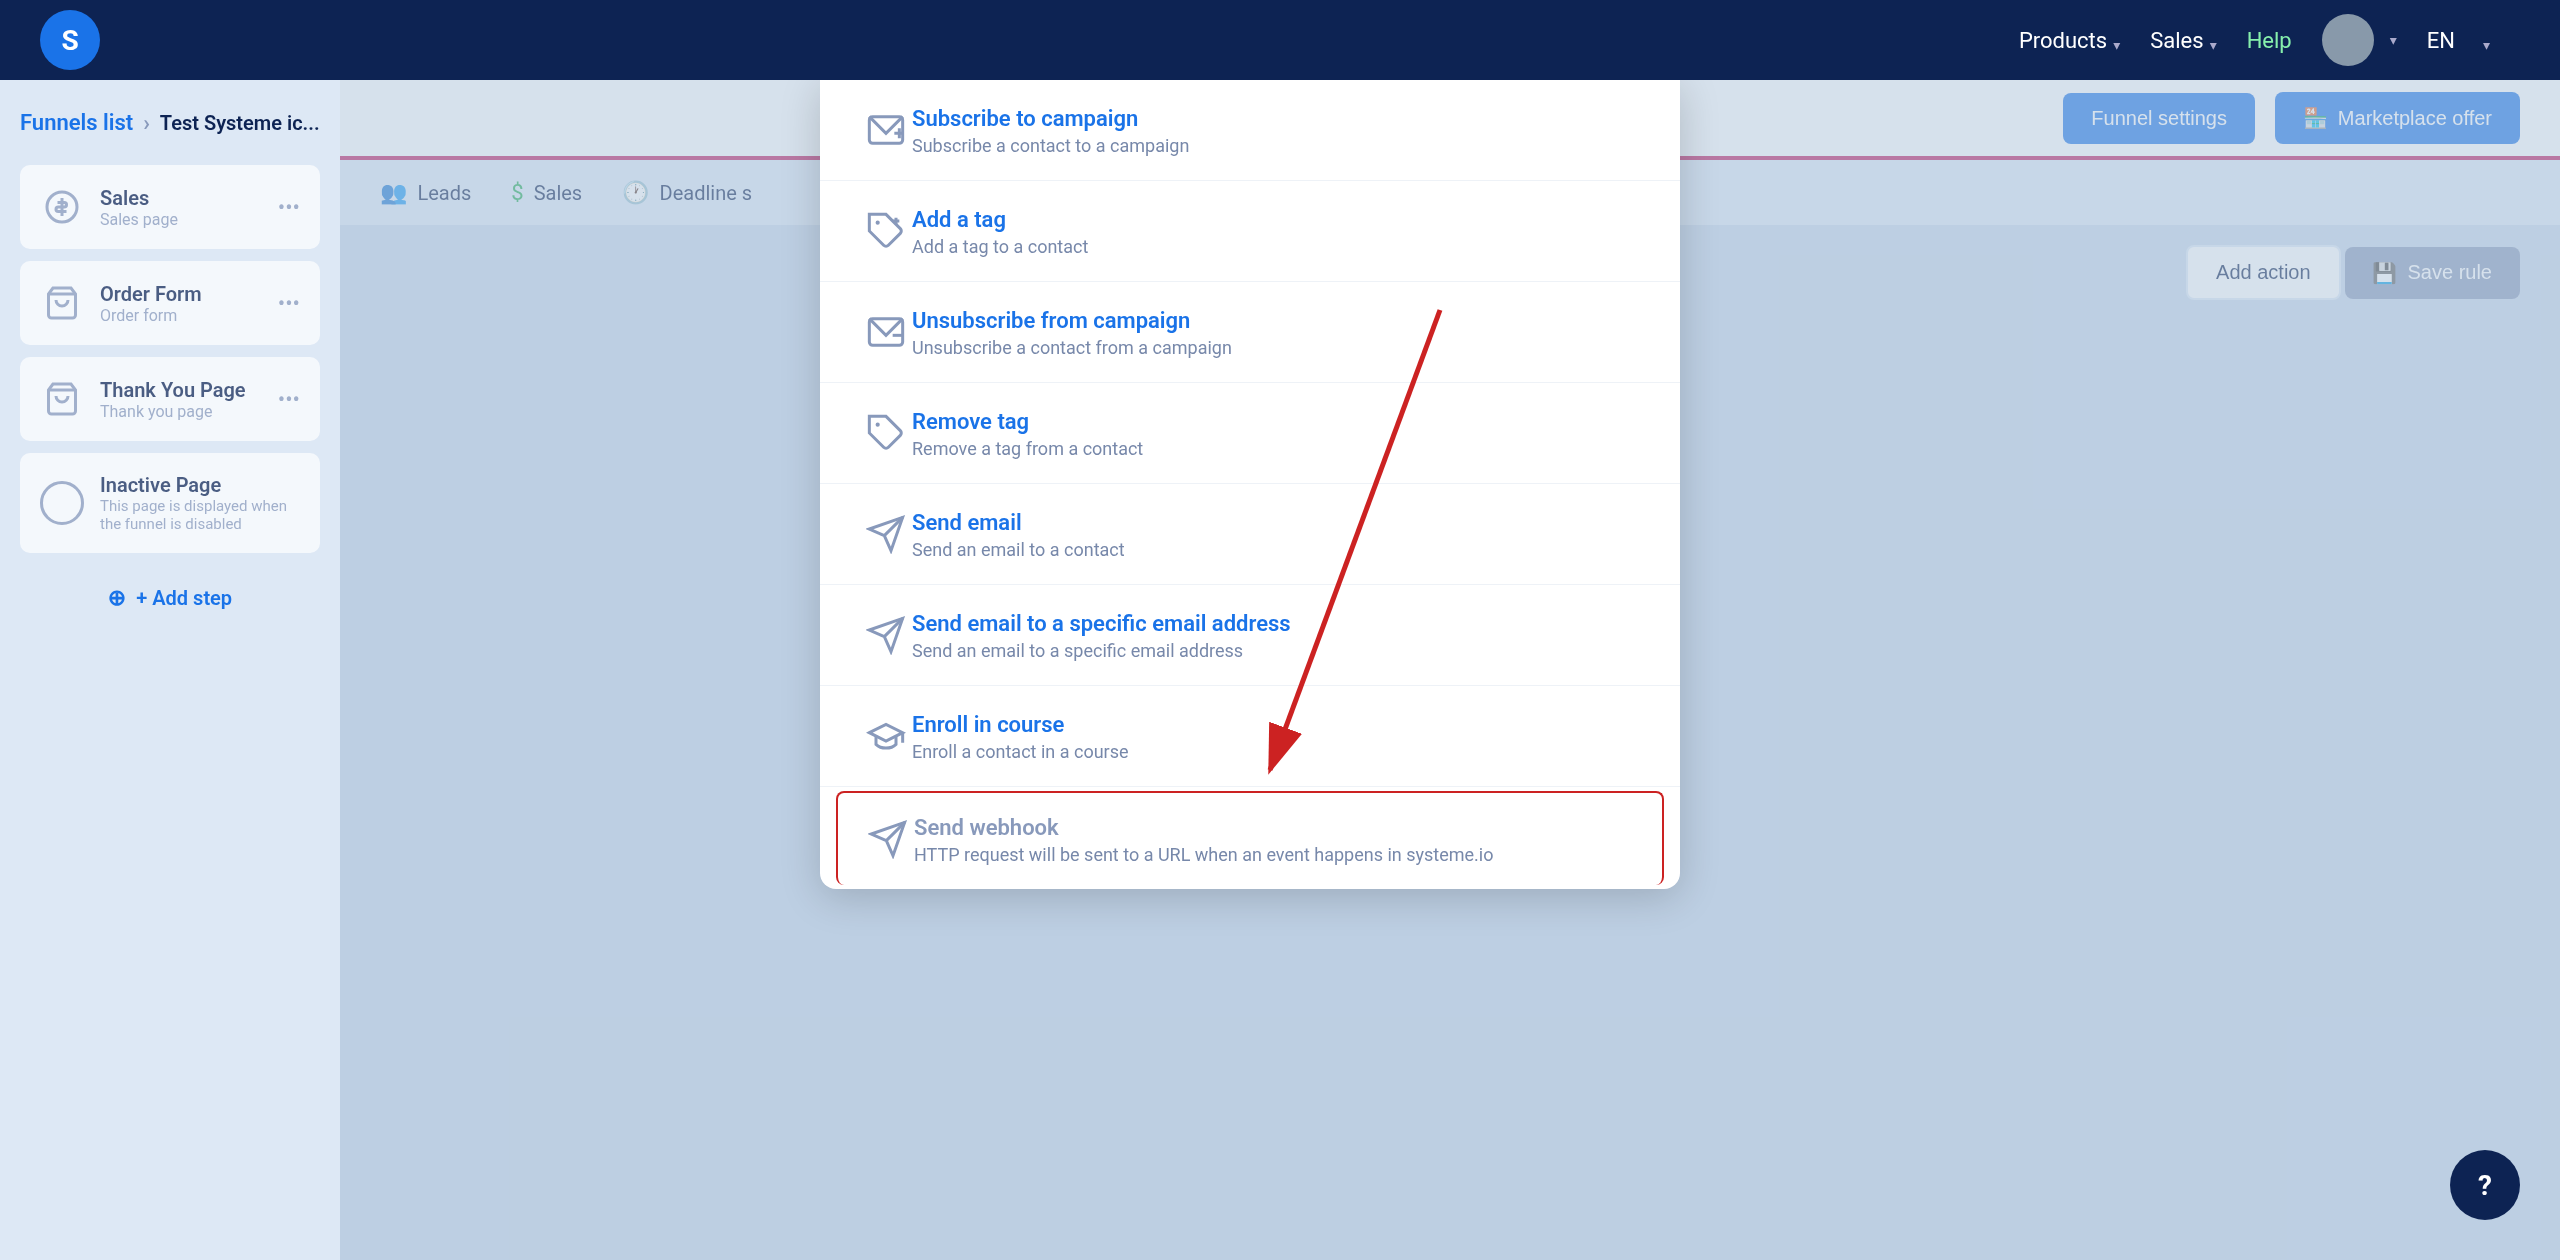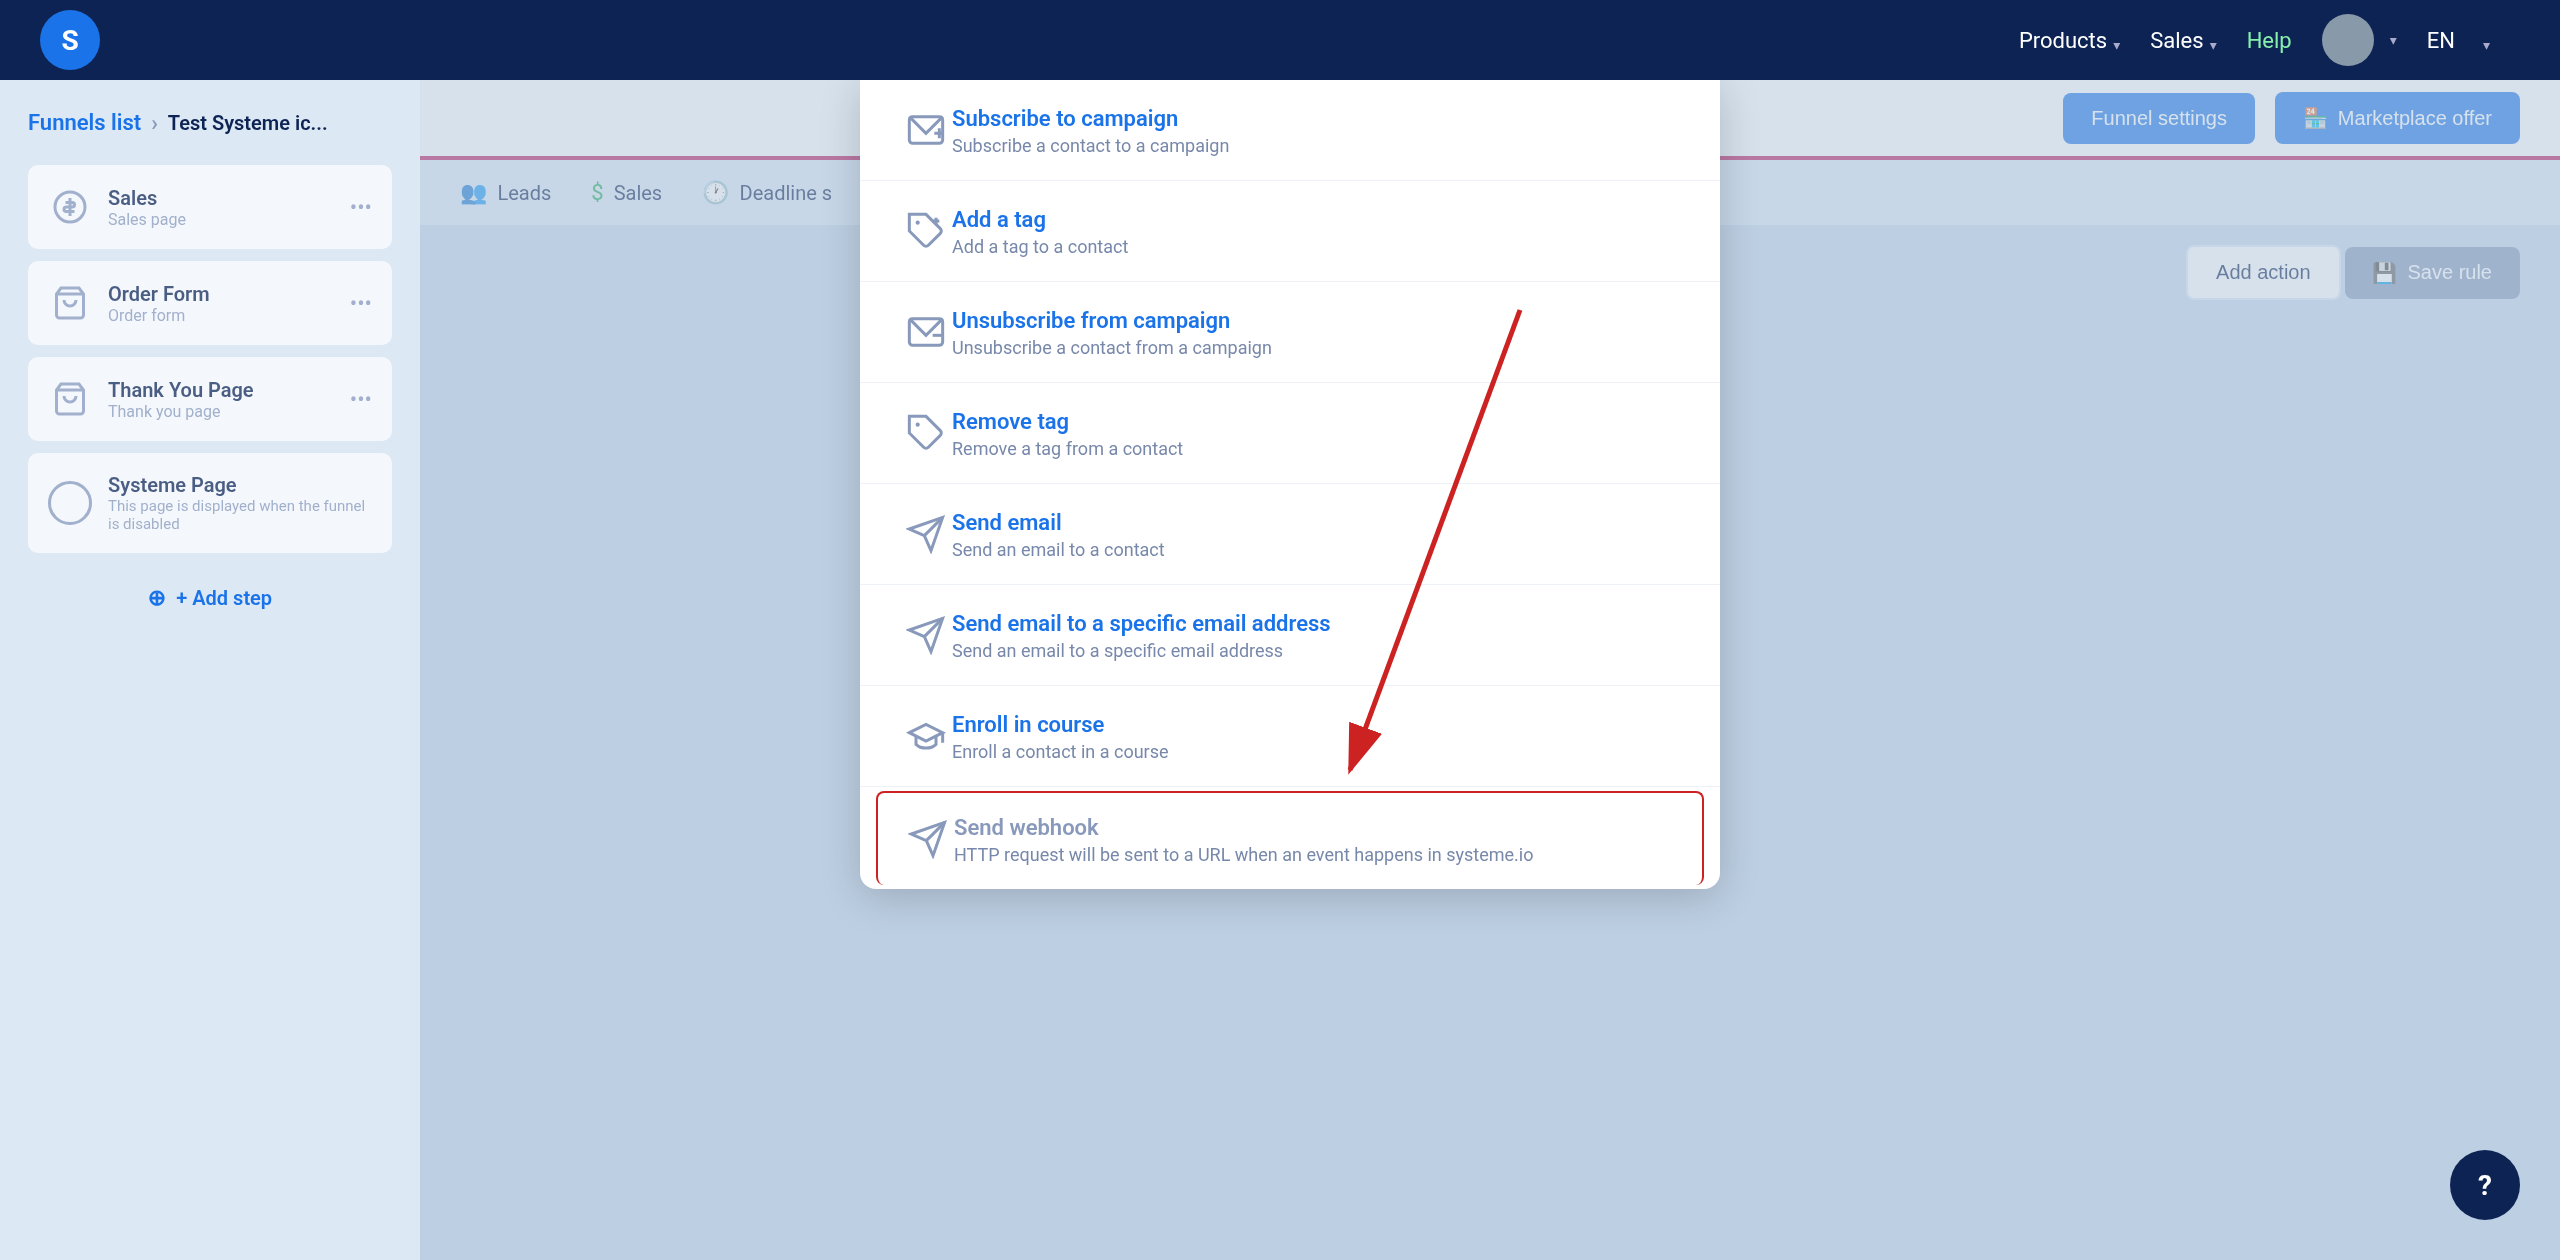--- a/index.html
+++ b/index.html
@@ -52,23 +52,23 @@
 
     
     .main-layout {
       display: flex;
       height: calc(1260px - 80px);
       position: relative;
     }
 
     
     .sidebar {
-      width: 420px;
+      width: 340px;
       background: #dde8f5;
-      padding: 30px 28px;
+      padding: 30px 20px;
       display: flex;
       flex-direction: column;
       gap: 0;
       flex-shrink: 0;
     }
     .breadcrumb {
       font-size: 22px;
       color: #0d2353;
       font-weight: 600;
       margin-bottom: 30px;
@@ -400,21 +400,21 @@
       <div class="sidebar-item-text">
         <div class="sidebar-item-title">Thank You Page</div>
         <div class="sidebar-item-sub">Thank you page</div>
       </div>
       <div class="sidebar-item-dots">•••</div>
     </div>
 
     <div class="sidebar-item">
       <div class="sidebar-inactive-icon"></div>
       <div class="sidebar-item-text">
-        <div class="sidebar-item-title">Systeme Page</div>
+        <div class="sidebar-item-title">Inactive Page</div>
         <div class="sidebar-item-sub" style="font-size:15px;">This page is displayed when the funnel is disabled</div>
       </div>
     </div>
 
     <div class="add-step">
       <span style="font-size:22px;">⊕</span>
       <span>+ Add step</span>
     </div>
   </aside>
 

